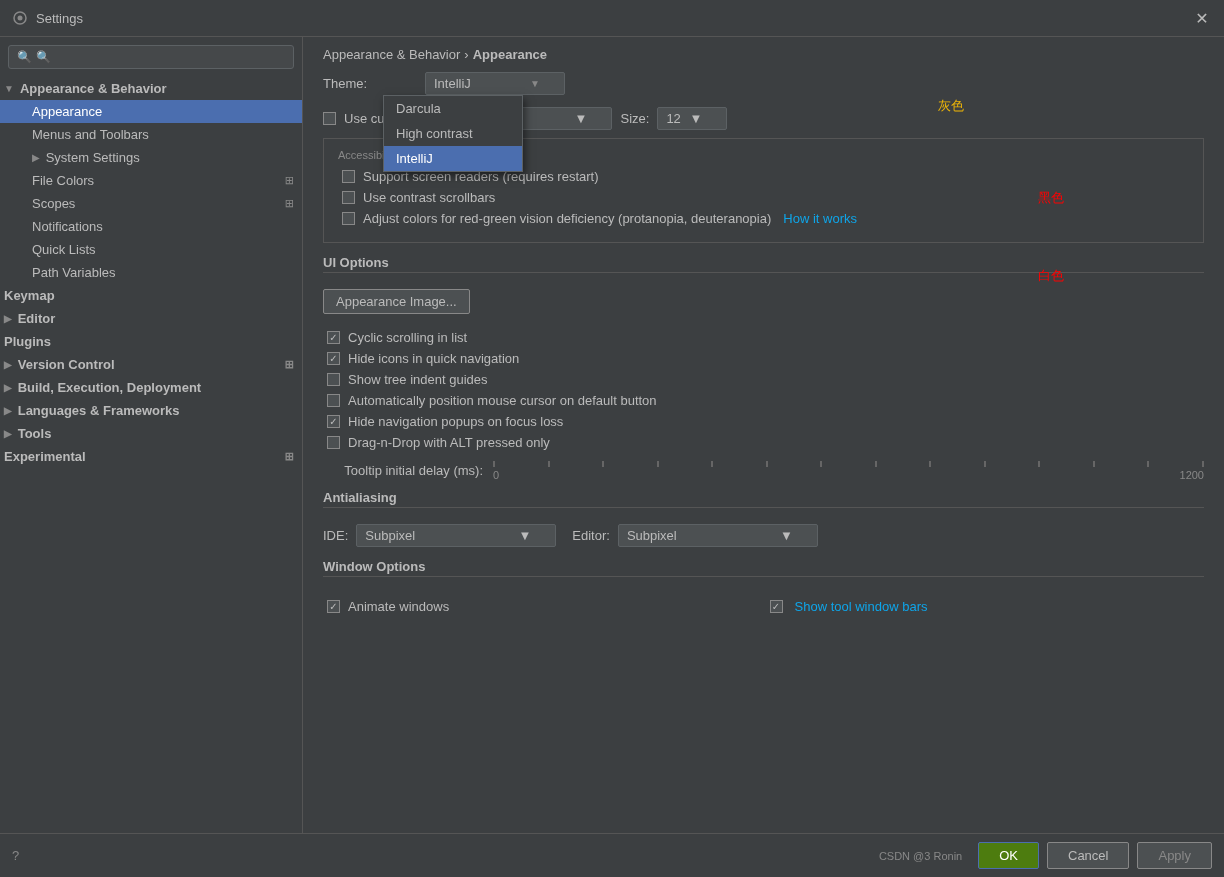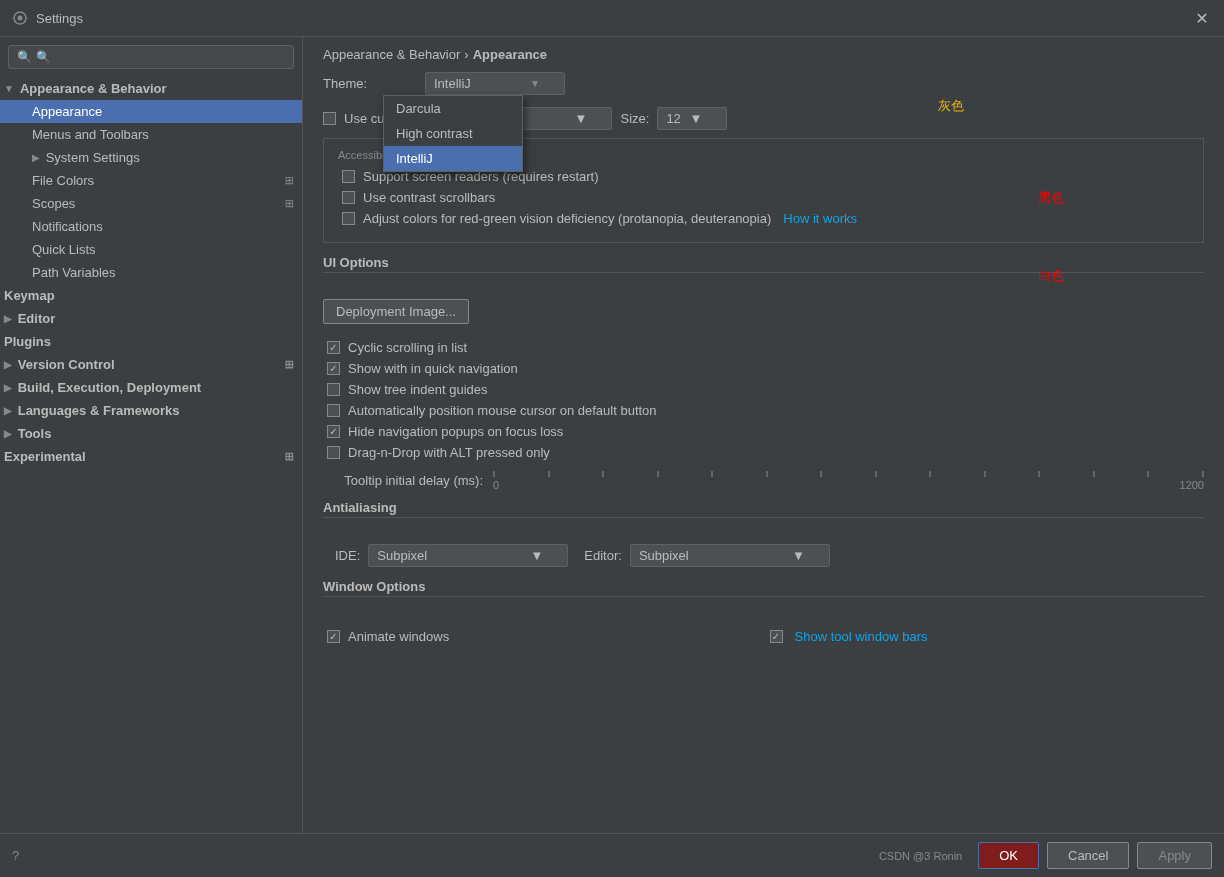--- a/index.html
+++ b/index.html
@@ -45,48 +45,48 @@
     .dropdown-menu { position: absolute; top: 100%; left: 0; background: #3c3f41; border: 1px solid #5c6164; z-index: 100; min-width: 140px; box-shadow: 2px 4px 8px rgba(0,0,0,0.5); }
     .dropdown-item { padding: 5px 12px; cursor: pointer; color: #bbb; font-size: 13px; }
     .dropdown-item.selected-item { background: #4b6eaf; color: white; }
 
     .checkbox-row { display: flex; align-items: center; gap: 8px; margin: 6px 0; padding-left: 4px; }
     .checkbox-row label { color: #bbb; font-size: 13px; cursor: pointer; }
     .cb { width: 13px; height: 13px; border: 1px solid #888; background: #4c5052; display: flex; align-items: center; justify-content: center; cursor: pointer; flex-shrink: 0; }
     .cb.checked { background: #4c5052; }
     .cb.checked::after { content: '✓'; font-size: 10px; color: #bbb; }
 
-    .section-title { color: #bbb; font-size: 13px; font-weight: bold; margin: 12px 0 26px 0; padding-bottom: 2px; border-bottom: 1px solid #555; }
+    .section-title { color: #bbb; font-size: 13px; font-weight: bold; margin: 12px 0 16px 0; padding-bottom: 2px; border-bottom: 1px solid #555; }
 
     .accessibility-section { border: 1px solid #555; padding: 10px 14px; margin: 8px 0; }
     .accessibility-title { color: #888; font-size: 11px; margin-bottom: 8px; }
 
     .how-it-works { color: #0ea5e9; cursor: pointer; font-size: 13px; margin-left: 4px; }
 
     .bg-image-btn { background: #4c5052; border: 1px solid #888; color: #bbb; padding: 4px 12px; cursor: pointer; font-size: 13px; margin-bottom: 10px; border-radius: 2px; }
 
     
     .slider-row { display: flex; align-items: center; gap: 10px; margin: 12px 0; }
     .slider-label { color: #bbb; font-size: 13px; min-width: 160px; text-align: right; }
     .slider-track { flex: 1; height: 16px; display: flex; flex-direction: column; justify-content: center; position: relative; }
     .slider-line { height: 2px; background: #666; width: 100%; }
     .slider-range-row { display: flex; justify-content: space-between; font-size: 11px; color: #888; margin-top: 2px; }
 
     
-    .antialiasing-row { display: flex; align-items: center; gap: 16px; margin: 8px 12px; text-align: center; }
+    .antialiasing-row { display: flex; align-items: center; gap: 16px; margin: 8px 0; text-align: center; }
     .anti-field { display: flex; align-items: center; gap: 8px; }
     .anti-label { color: #bbb; font-size: 13px; }
 
     
     .window-options-grid { display: grid; grid-template-columns: 1fr 1fr; gap: 4px; }
 
     
     .bottom-bar { display: flex; justify-content: flex-end; align-items: center; padding: 8px 12px; gap: 8px; border-top: 1px solid #555; background: #3c3f41; }
     .btn { padding: 5px 20px; cursor: pointer; font-size: 13px; border-radius: 2px; border: 1px solid; }
-    .btn-ok { background: #7f1d1d; border-color: #4b6eaf; color: white; text-align: center; }
+    .btn-ok { background: #4d7c0f; border-color: #4b6eaf; color: white; text-align: center; }
     .btn-cancel { background: #4c5052; border-color: #888; color: #bbb; }
     .btn-apply { background: #4c5052; border-color: #888; color: #888; }
 
     
     ::-webkit-scrollbar { width: 8px; }
     ::-webkit-scrollbar-track { background: #3c3f41; }
     ::-webkit-scrollbar-thumb { background: #5c6164; border-radius: 4px; }
 
     .content-wrapper { position: relative; }
     .font-dropdown { background: #4c5052; border: 1px solid #5c6164; color: #bbb; padding: 3px 24px 3px 8px; font-size: 13px; cursor: pointer; border-radius: 2px; display: flex; align-items: center; justify-content: space-between; }
@@ -242,29 +242,29 @@
             </div>
             <div class="checkbox-row">
               <div class="cb"></div>
               <label>Adjust colors for red-green vision deficiency (protanopia, deuteranopia)</label>
               <span class="how-it-works">How it works</span>
             </div>
           </div>
 
           
           <div class="section-title">UI Options</div>
-          <button class="bg-image-btn">Deployment Image...</button>
+          <button class="bg-image-btn">Appearance Image...</button>
 
           <div class="checkbox-row">
             <div class="cb checked"></div>
             <label>Cyclic scrolling in list</label>
           </div>
           <div class="checkbox-row">
             <div class="cb checked"></div>
-            <label>Show with in quick navigation</label>
+            <label>Hide icons in quick navigation</label>
           </div>
           <div class="checkbox-row">
             <div class="cb"></div>
             <label>Show tree indent guides</label>
           </div>
           <div class="checkbox-row">
             <div class="cb"></div>
             <label>Automatically position mouse cursor on default button</label>
           </div>
           <div class="checkbox-row">

